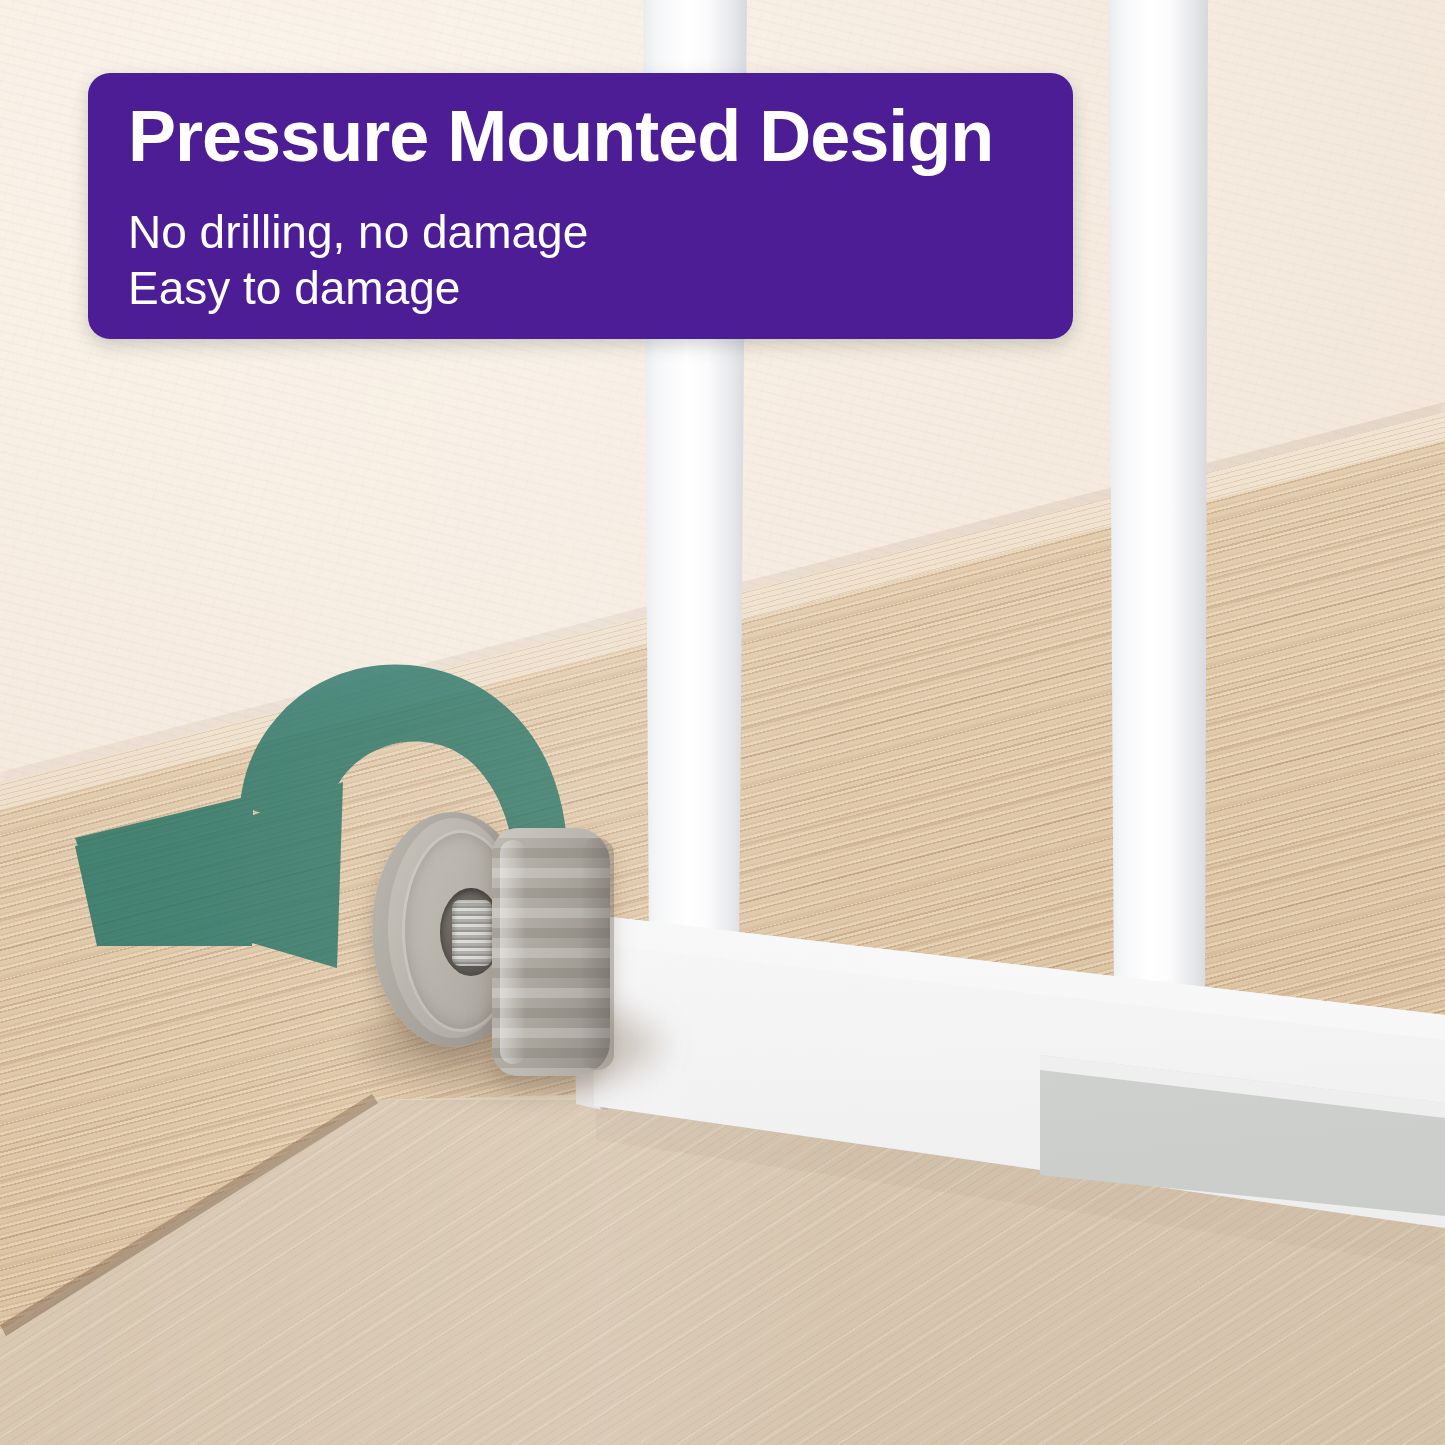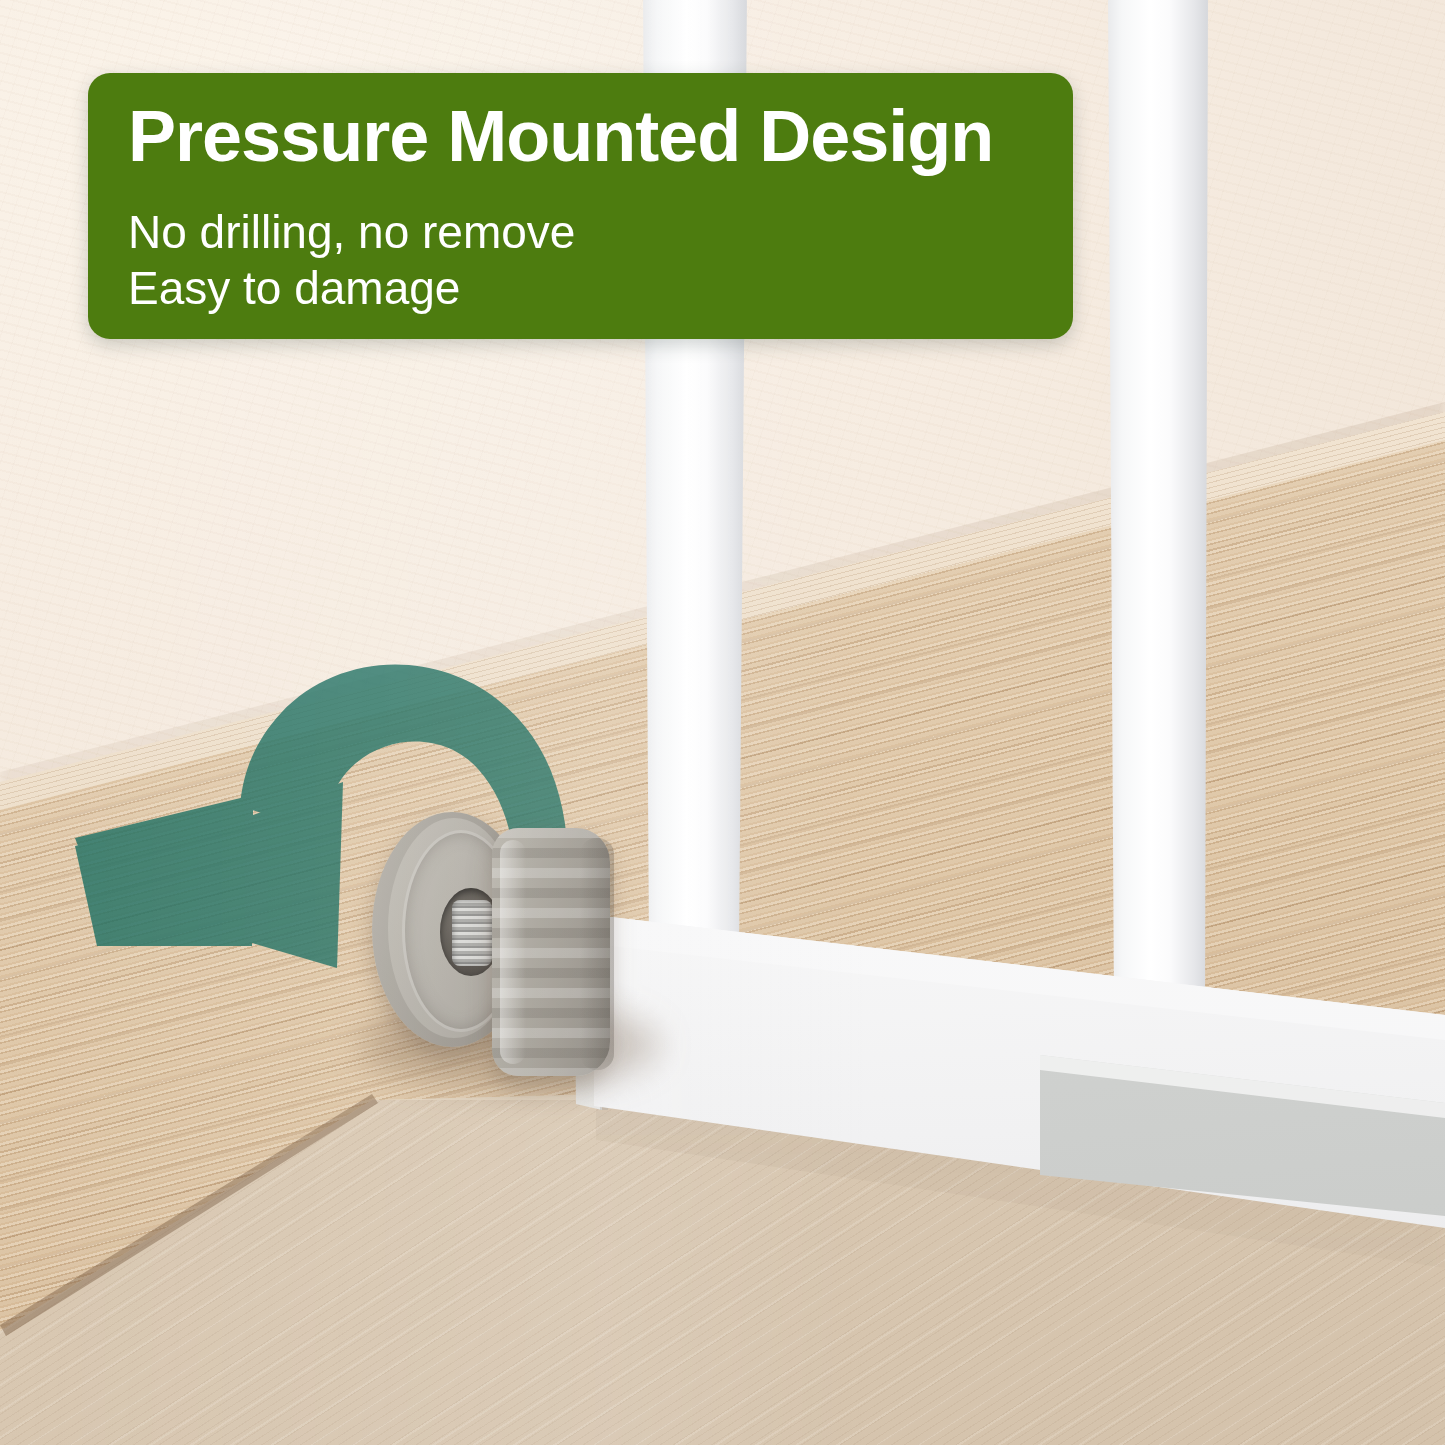--- a/index.html
+++ b/index.html
@@ -351,19 +351,19 @@
   <div class="cup-ring"></div>
   <div class="cup-hole"></div>
   <div class="bolt"></div>
   <div class="knob"></div>
   <div class="knob-lobes"></div>
   <div class="knob-hl"></div>
   <div class="knob-edge"></div>
 
   <div class="light-band"></div>
 
-  <div id="badge" style="background: #4d7c0f; border-radius: 22px;">
+  <div id="badge" style="background: #4c1d95; border-radius: 22px;">
     <h1 id="badge-title" style="color: rgb(255, 255, 255);">Pressure Mounted Design</h1>
-    <p class="badge-sub" id="badge-sub-1" style="color: rgb(255, 255, 255);">No drilling, no remove</p>
+    <p class="badge-sub" id="badge-sub-1" style="color: rgb(255, 255, 255);">No drilling, no damage</p>
     <p class="badge-sub" id="badge-sub-2" style="color: rgb(255, 255, 255);">Easy to damage</p>
   </div>
 
 </div>
 
 </body></html>

